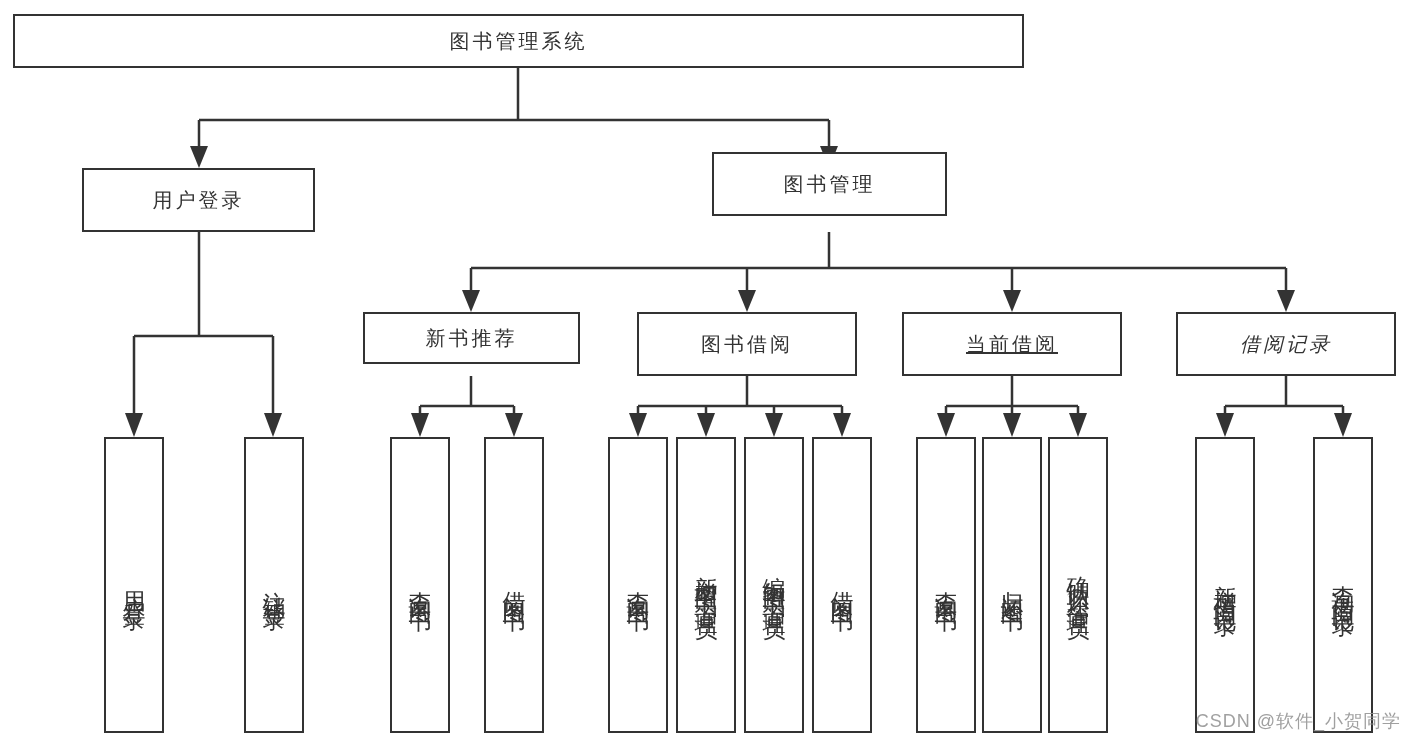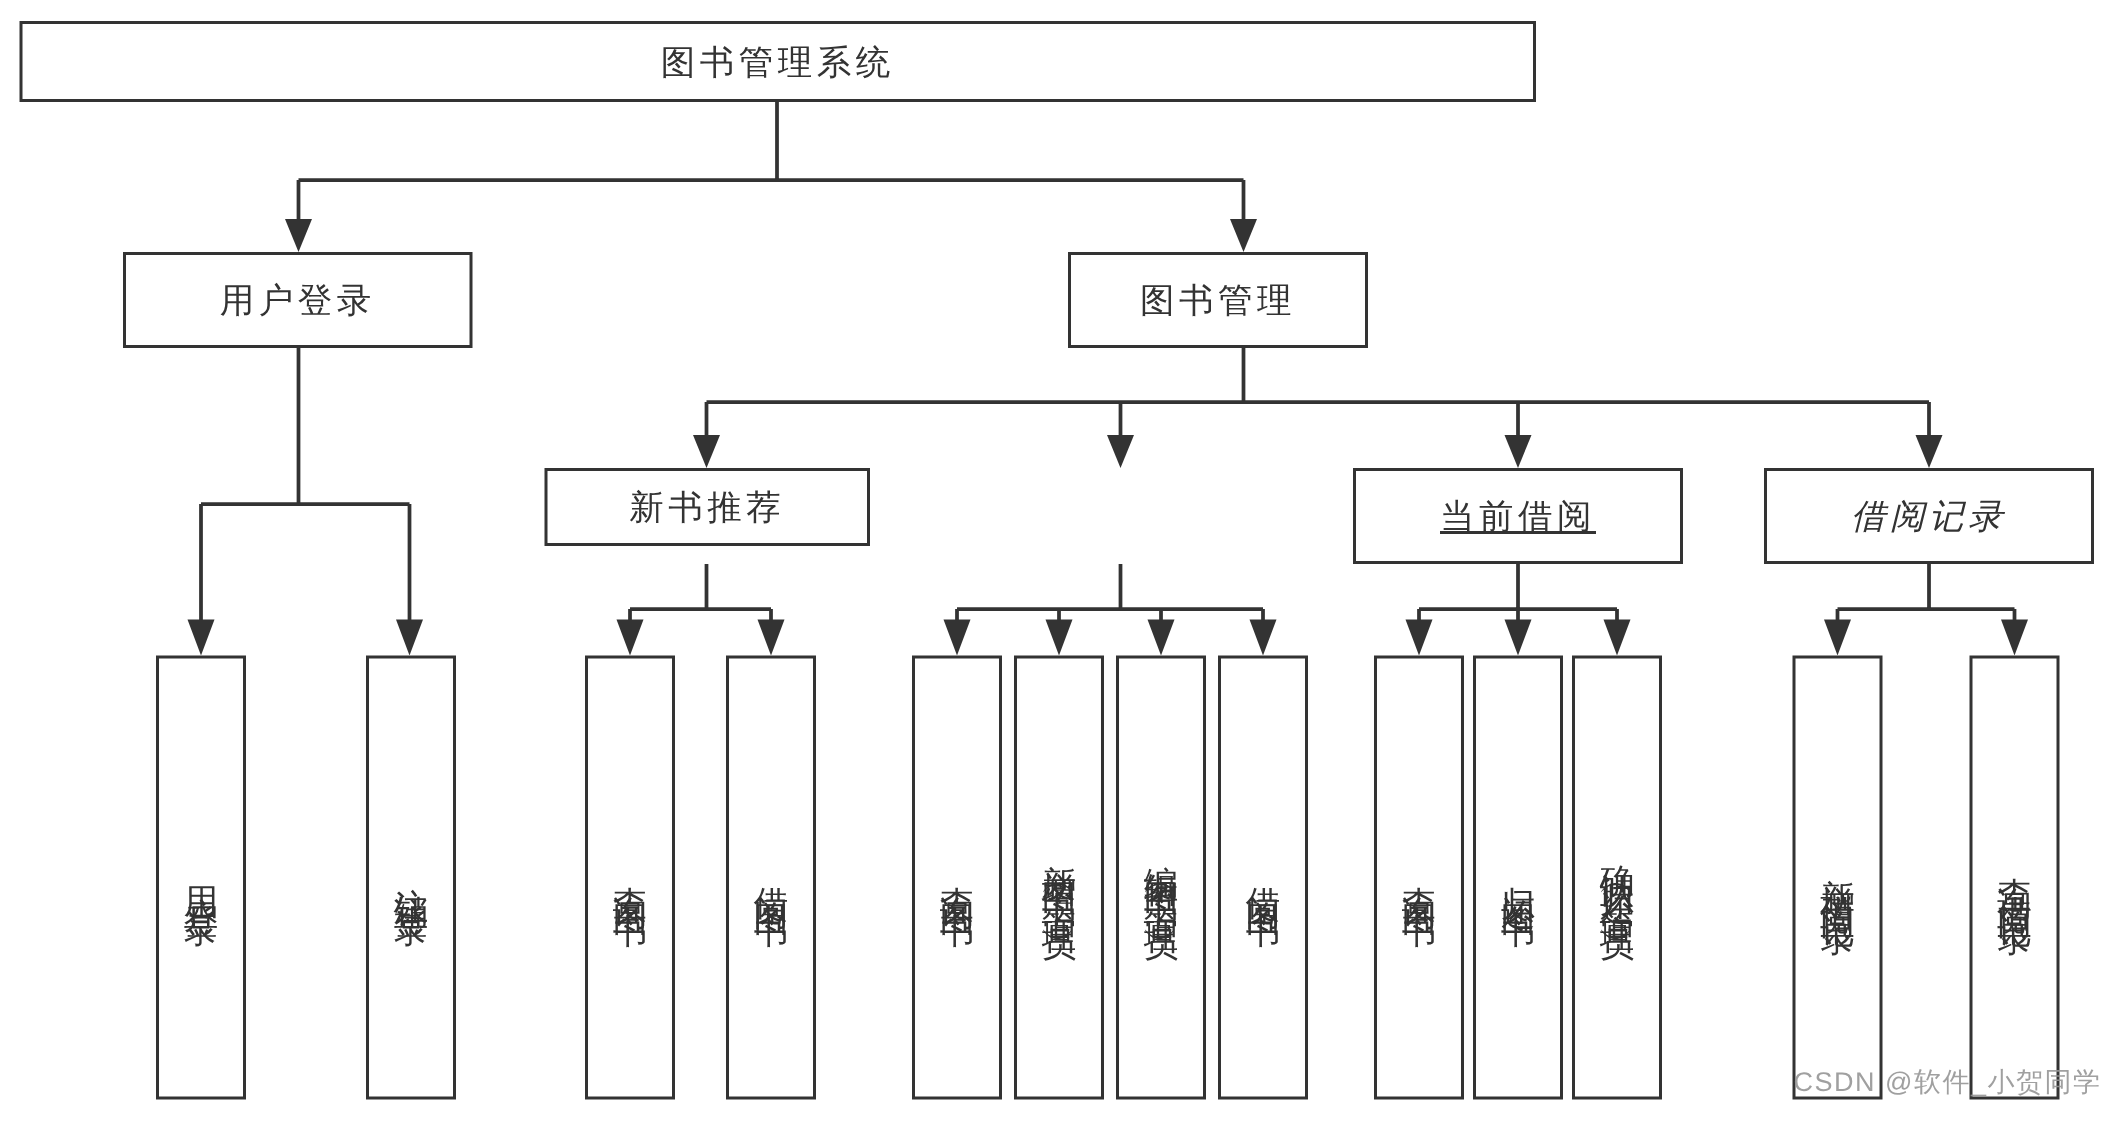--- a/index.html
+++ b/index.html
@@ -13,29 +13,29 @@
     overflow: hidden;
   }
   svg.wires { position: absolute; left: 0; top: 0; display: block; }
   .node {
     position: absolute;
     border: 2.5px solid #333333;
     background: #ffffff;
     display: flex;
     align-items: center;
     justify-content: center;
-    font-size: 23px;
+    font-size: 20px;
     letter-spacing: 3px;
     color: #333333;
     line-height: 1;
     white-space: nowrap;
   }
   .n-root  { left: 13px;   top: 14px;  width: 1011px; height: 54px; }
   .n-login { left: 82px;   top: 168px; width: 233px;  height: 64px; }
-  .n-mgmt  { left: 712px;  top: 168px; width: 200px;  height: 64px; }
+  .n-mgmt  { left: 712px;  top: 152px; width: 235px;  height: 64px; }
   .n-l3a   { left: 363px;  top: 312px; width: 217px;  height: 52px; }
   .n-l3b   { left: 637px;  top: 312px; width: 220px;  height: 64px; }
   .n-l3c   { left: 902px;  top: 312px; width: 220px;  height: 64px; text-decoration: underline; }
   .n-l3d   { left: 1176px; top: 312px; width: 220px;  height: 64px; font-style: italic; }
   .leaf {
     position: absolute;
     top: 437px;
     width: 60px;
     height: 296px;
     border: 2.5px solid #333333;
@@ -103,20 +103,21 @@
       <polygon points="1334,413 1352,413 1343,437"></polygon>
     </g>
   </svg>
 
   <div class="node n-root">图书管理系统</div>
 
   <div class="node n-login">用户登录</div>
   <div class="node n-mgmt">图书管理</div>
 
   <div class="node n-l3a">新书推荐</div>
+  <div class="node n-l3b">图书借阅</div>
   <div class="node n-l3c">当前借阅</div>
   <div class="node n-l3d">借阅记录</div>
 
   <div class="leaf" style="left:104px">用户登录</div>
   <div class="leaf" style="left:244px">注销登录</div>
 
   <div class="leaf" style="left:390px">查询图书</div>
   <div class="leaf" style="left:484px">借阅图书</div>
 
   <div class="leaf" style="left:608px">查询图书</div>

